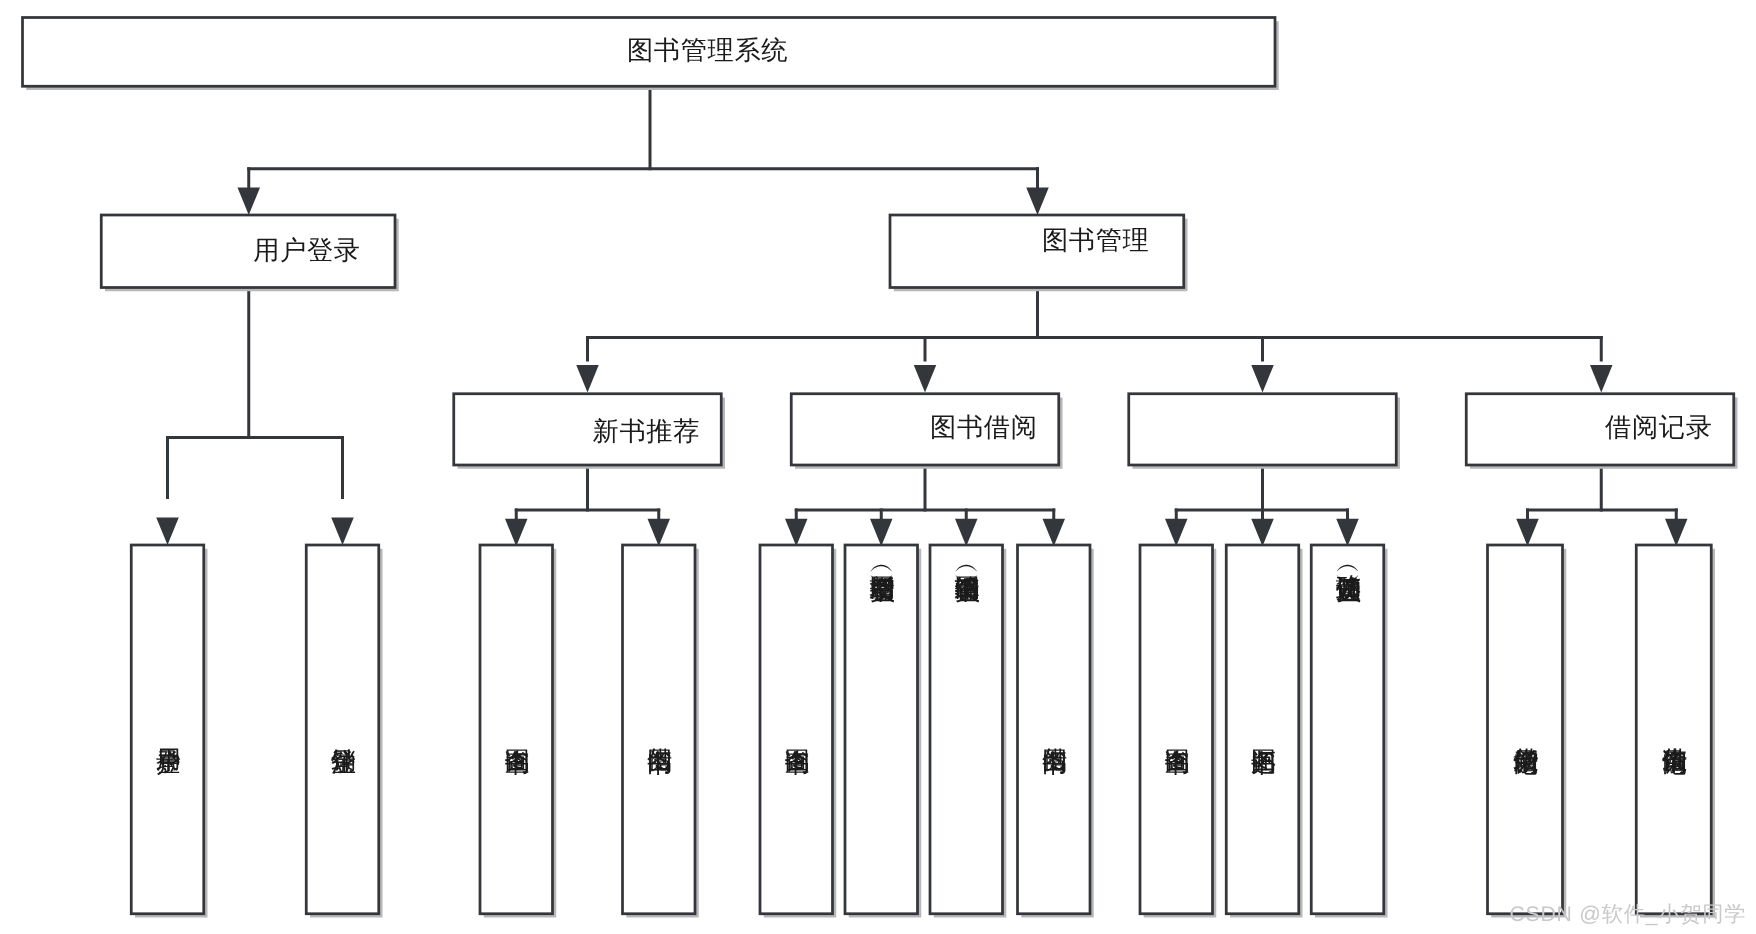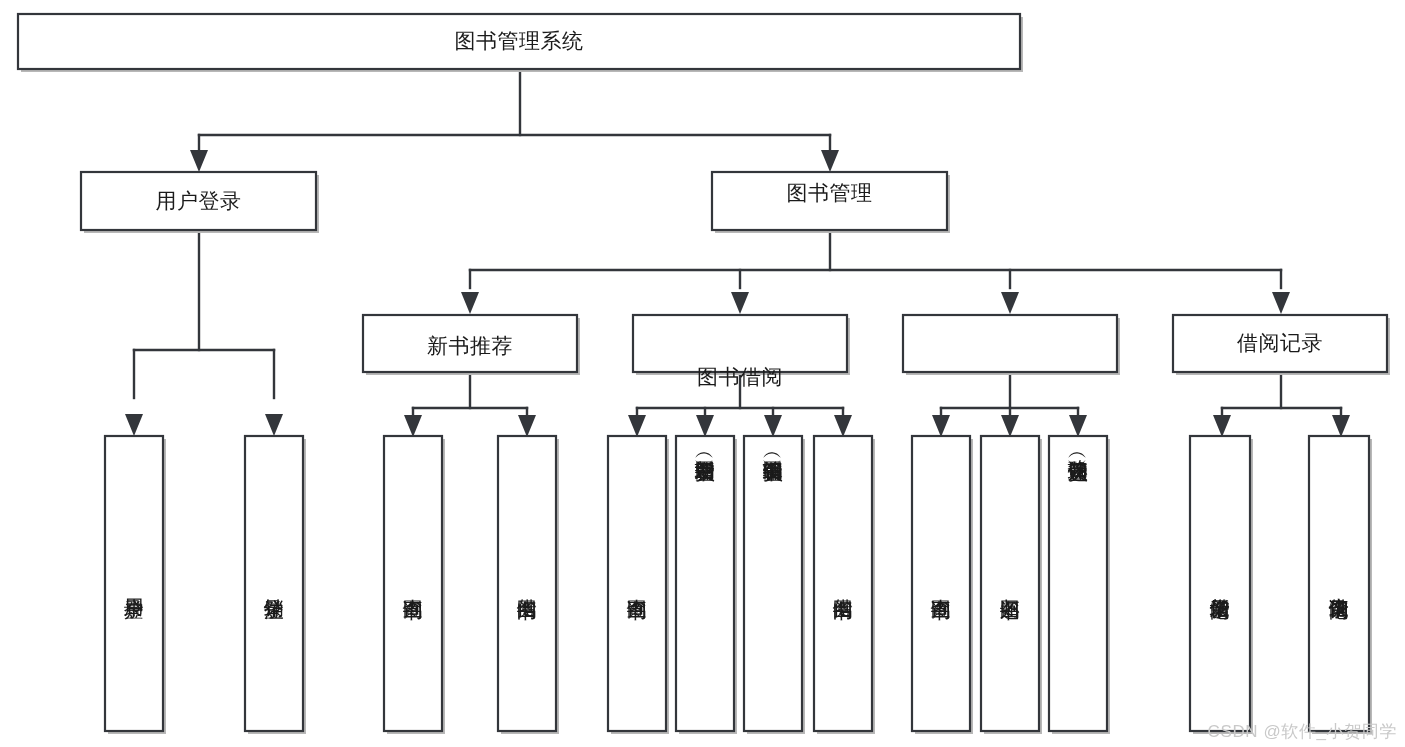--- a/index.html
+++ b/index.html
@@ -49,20 +49,21 @@
     position: absolute;
     display: flex;
     align-items: center;
     justify-content: center;
     color: #1b1b1b;
     font-size: 21px;
     line-height: 1.15;
     letter-spacing: 0.5px;
     white-space: nowrap;
     pointer-events: none;
+    padding-left: 47px;
   }
   .node-label-v {
     position: absolute;
     display: flex;
     align-items: center;
     justify-content: flex-start;
     padding-top: 8px;
     box-sizing: border-box;
     color: #1b1b1b;
     font-size: 20px;
@@ -263,21 +264,21 @@
       <rect class="node-box" x="1309" y="436" width="60" height="295"></rect>
     </g>
   </svg>
 
   <div class="node-label-h" style="left:18px; top:14px; width:1002px; height:55px;">图书管理系统</div>
 
   <div class="node-label-h" style="left:81px; top:172px; width:235px; height:58px;">用户登录</div>
   <div class="node-label-h" style="left:712px; top:172px; width:235px; height:43px;">图书管理</div>
 
   <div class="node-label-h" style="left:363px; top:315px; width:214px; height:63px;">新书推荐</div>
-  <div class="node-label-h" style="left:633px; top:315px; width:214px; height:57px;margin-top:34px;">图书借阅</div>
+  <div class="node-label-h" style="left:633px; top:315px; width:214px; height:57px;">图书借阅</div>
   <div class="node-label-h" style="left:1173px; top:315px; width:214px; height:57px;">借阅记录</div>
 
   <div class="node-label-v centered" style="left:105px; top:436px; width:58px; height:295px;">用户登录</div>
   <div class="node-label-v centered" style="left:245px; top:436px; width:58px; height:295px;">注销登录</div>
 
   <div class="node-label-v centered" style="left:384px; top:436px; width:58px; height:295px;">查询图书</div>
   <div class="node-label-v centered" style="left:498px; top:436px; width:58px; height:295px;">借阅图书</div>
 
   <div class="node-label-v centered" style="left:608px; top:436px; width:58px; height:295px;">查询图书</div>
   <div class="node-label-v" style="left:676px; top:436px; width:58px; height:295px;">新增图书（管理员）</div>

